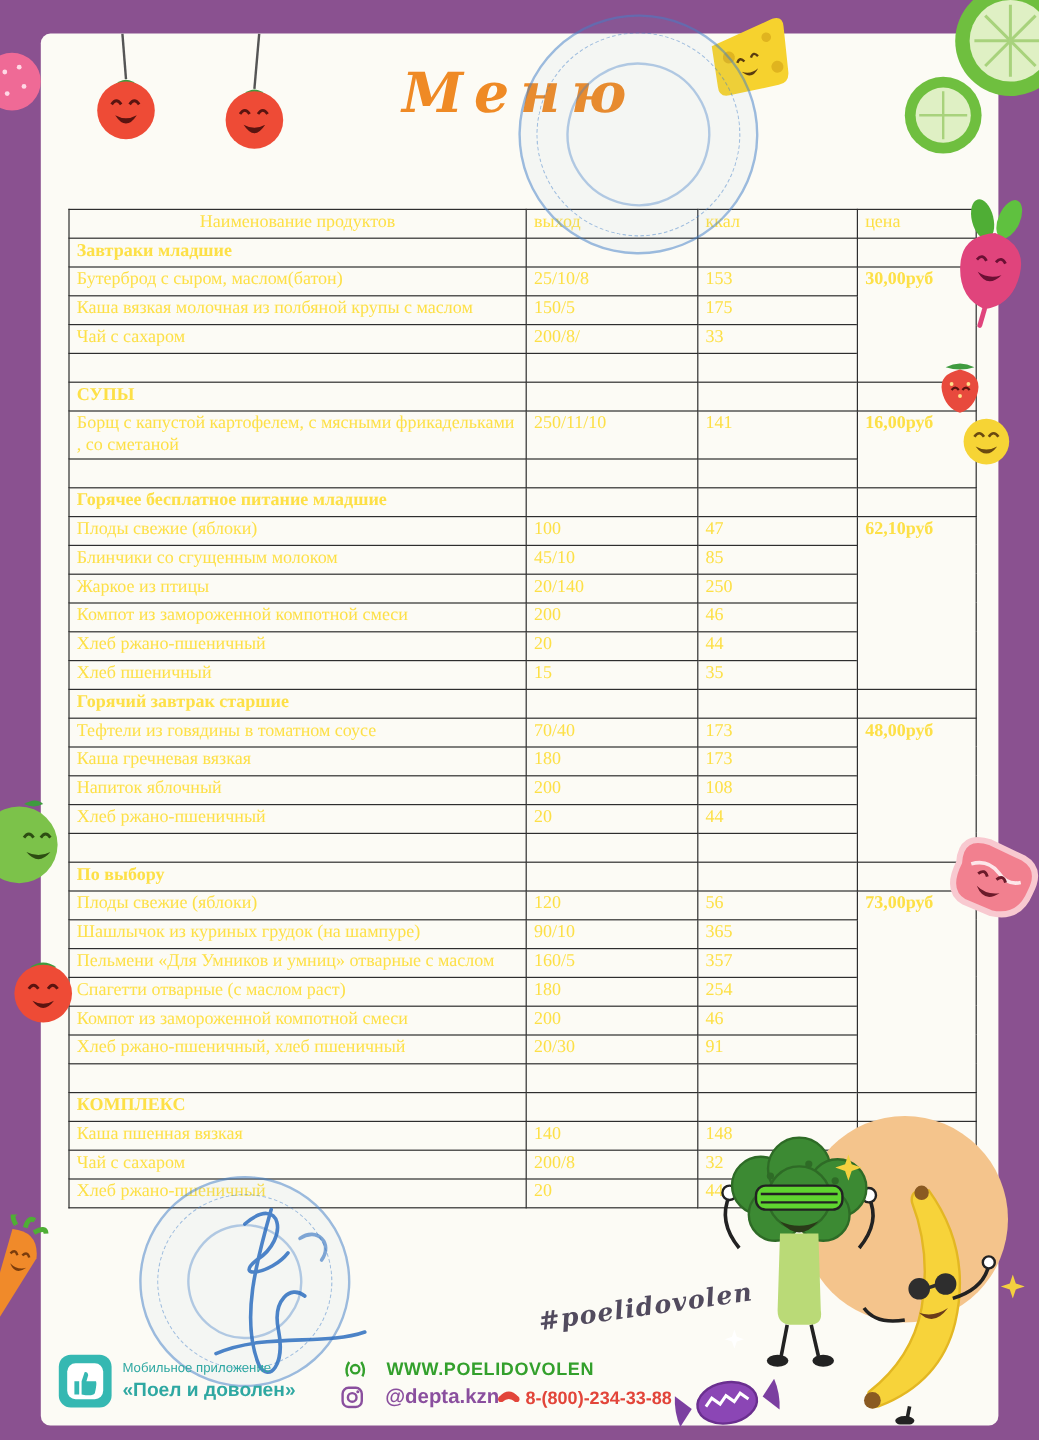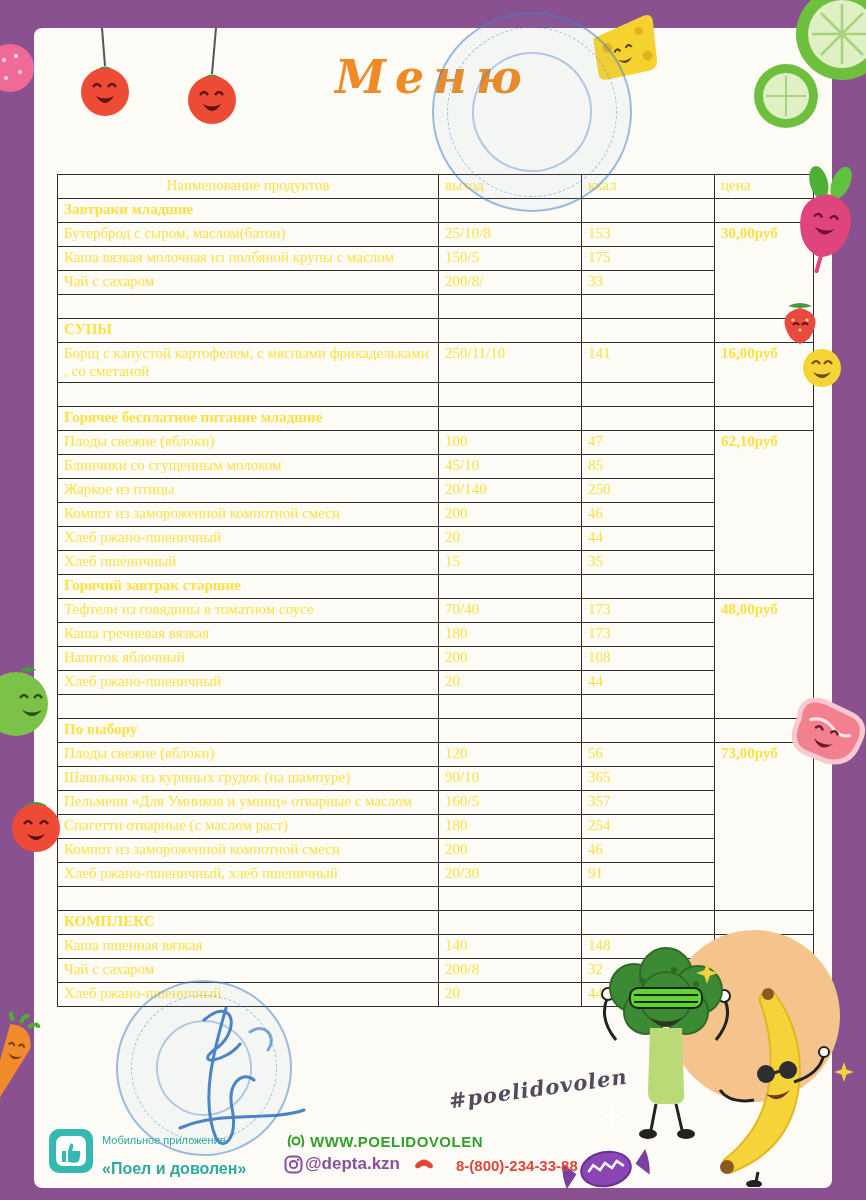--- a/index.html
+++ b/index.html
@@ -40,27 +40,27 @@
   .sig-titles{position:absolute;left:62px;top:1044px;z-index:8;
               font-family:"Liberation Sans",sans-serif;font-size:15px;color:#33323a;}
   .sig-line{margin-bottom:5px;}
   .hashtag{position:absolute;left:448px;top:1076px;transform:rotate(-8deg);
            font-family:"DejaVu Serif",serif;font-style:italic;font-weight:600;
            font-size:21px;color:#524b5e;z-index:8;letter-spacing:1px;}
   .app-icon{position:absolute;left:48px;top:1128px;z-index:8;}
   .app-text{position:absolute;left:102px;top:1134px;z-index:8;
             font-family:"Liberation Sans",sans-serif;color:#2fa8a2;}
   .app-text .small{font-size:11px;display:block;}
-  .app-text .big{font-size:16px;font-weight:700;display:block;margin-top:14px;}
-  .website{position:absolute;left:286px;top:1131px;z-index:8;display:flex;align-items:center;gap:4px;
+  .app-text .big{font-size:16px;font-weight:700;display:block;margin-top:4px;}
+  .website{position:absolute;left:286px;top:1131px;z-index:8;display:flex;align-items:center;gap:16px;
            font-family:"Liberation Sans",sans-serif;font-size:15px;font-weight:700;
            color:#33a02c;letter-spacing:.5px;}
-  .insta{position:absolute;left:284px;top:1154px;z-index:8;display:flex;align-items:center;gap:2px;
+  .insta{position:absolute;left:284px;top:1154px;z-index:8;display:flex;align-items:center;gap:18px;
          font-family:"Liberation Sans",sans-serif;font-size:17px;font-weight:700;color:#8a4f9e;}
-  .phone{position:absolute;left:414px;top:1156px;z-index:8;display:flex;align-items:center;gap:22px;
+  .phone{position:absolute;left:414px;top:1156px;z-index:8;display:flex;align-items:center;gap:4px;
          font-family:"Liberation Sans",sans-serif;font-size:15px;font-weight:700;color:#e2453a;}
   
   .deco{position:absolute;z-index:4;}
 </style>
 </head>
 <body>
 
 <div class="page">
   <div class="paper"></div>
 

